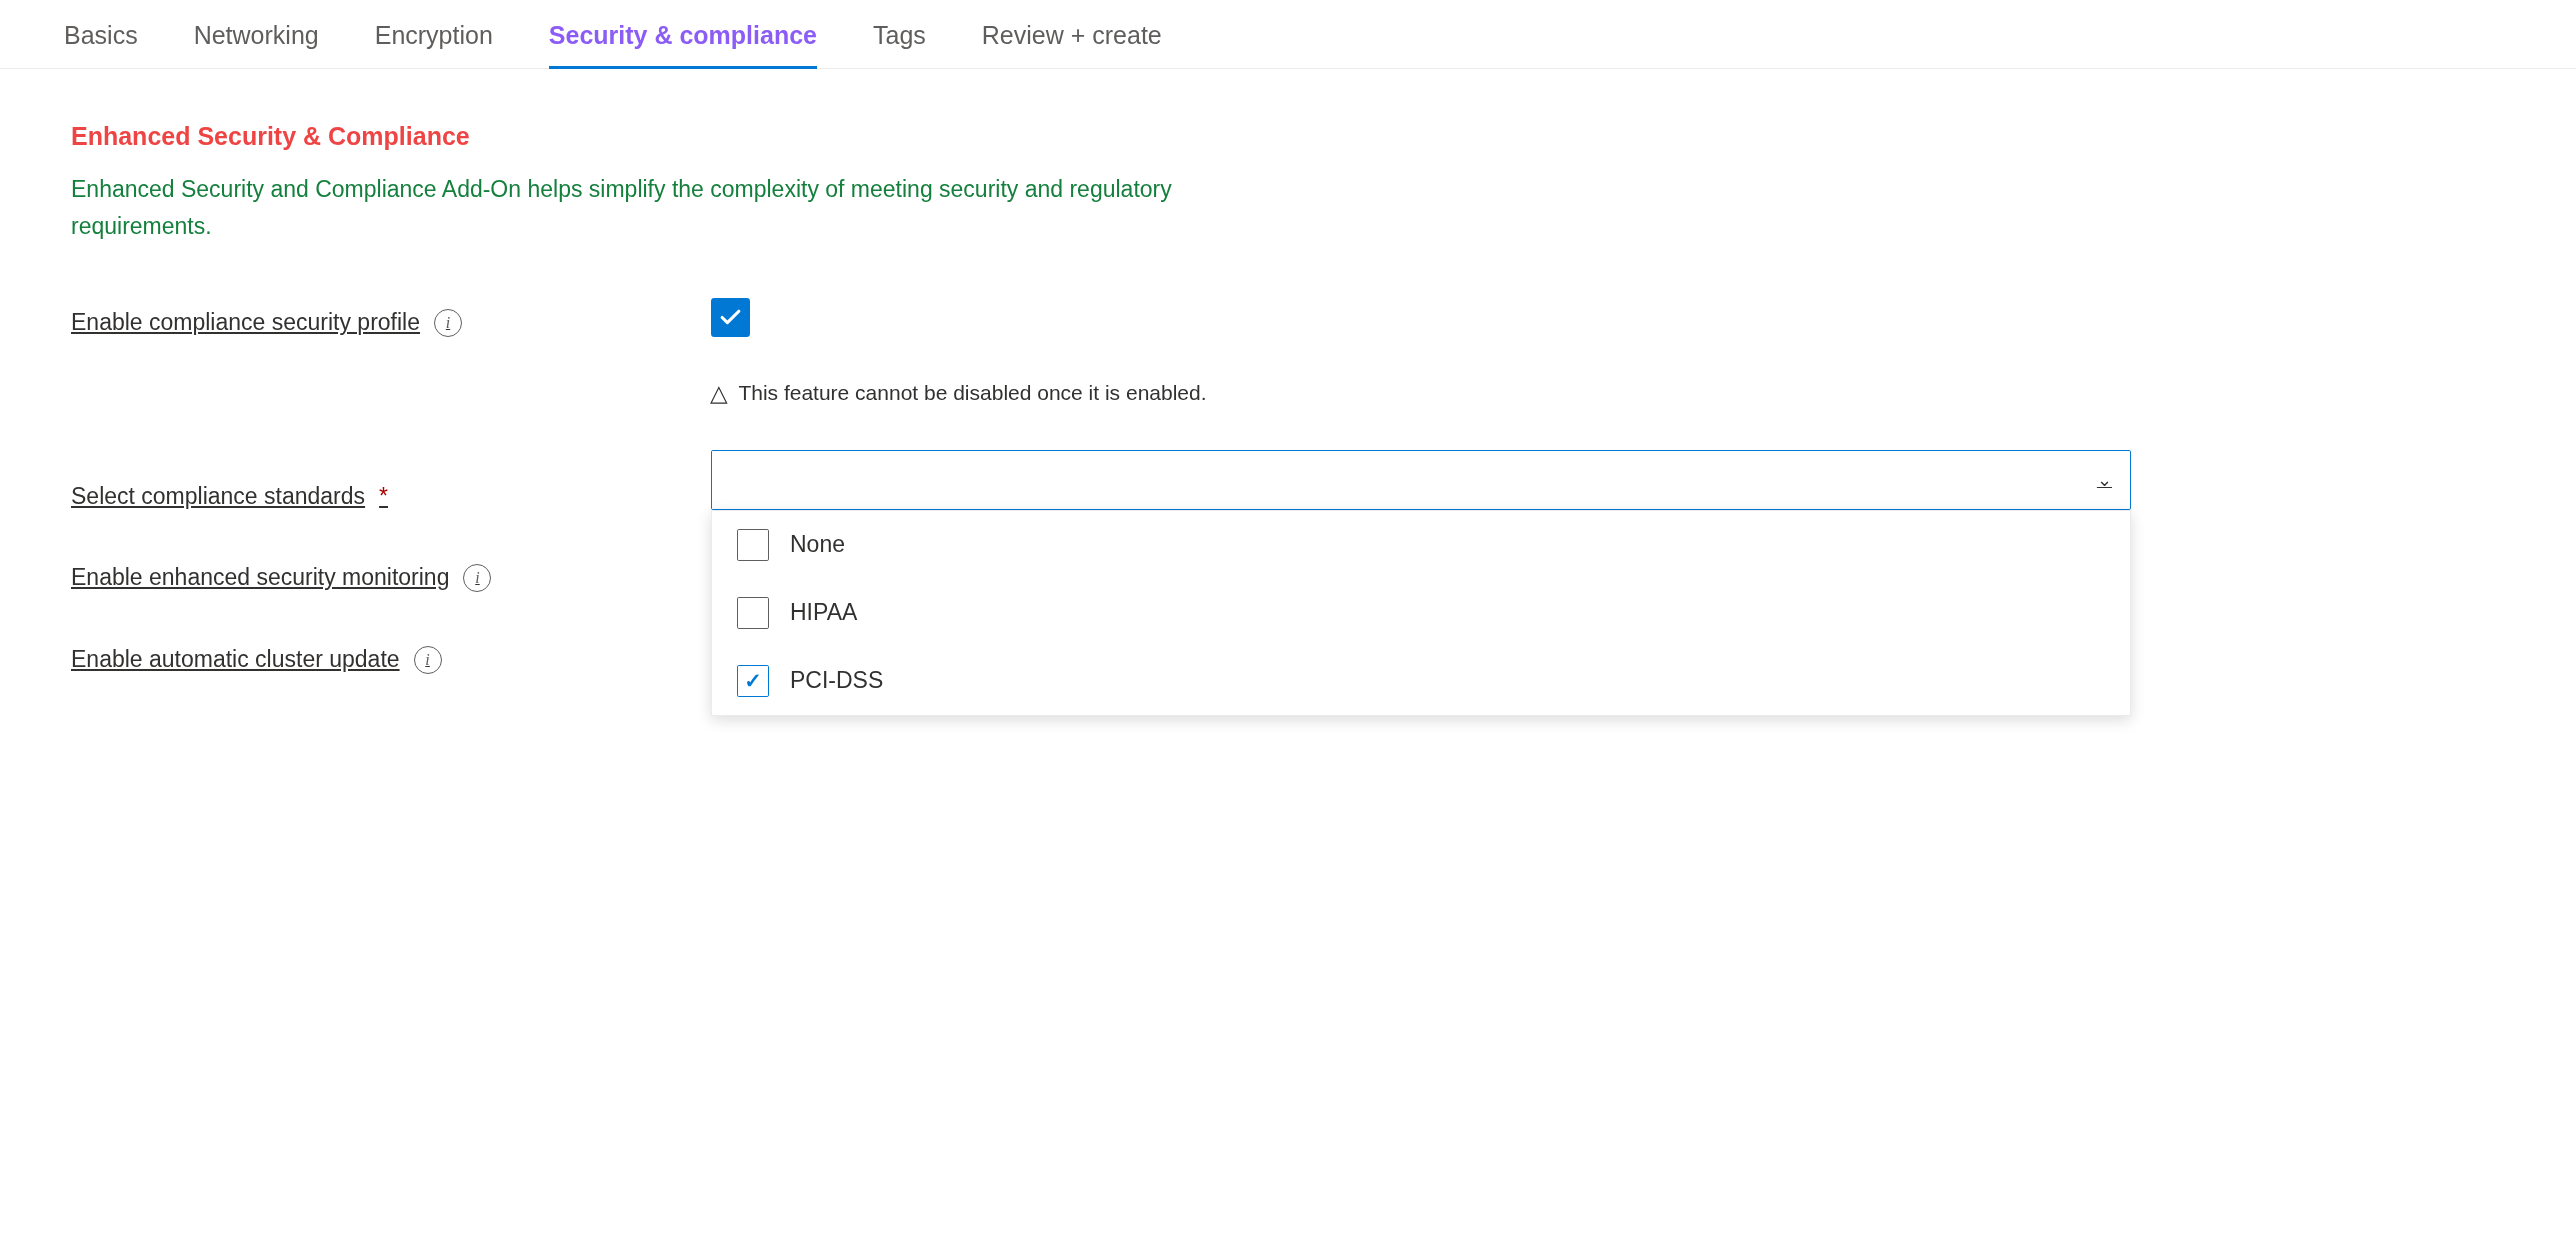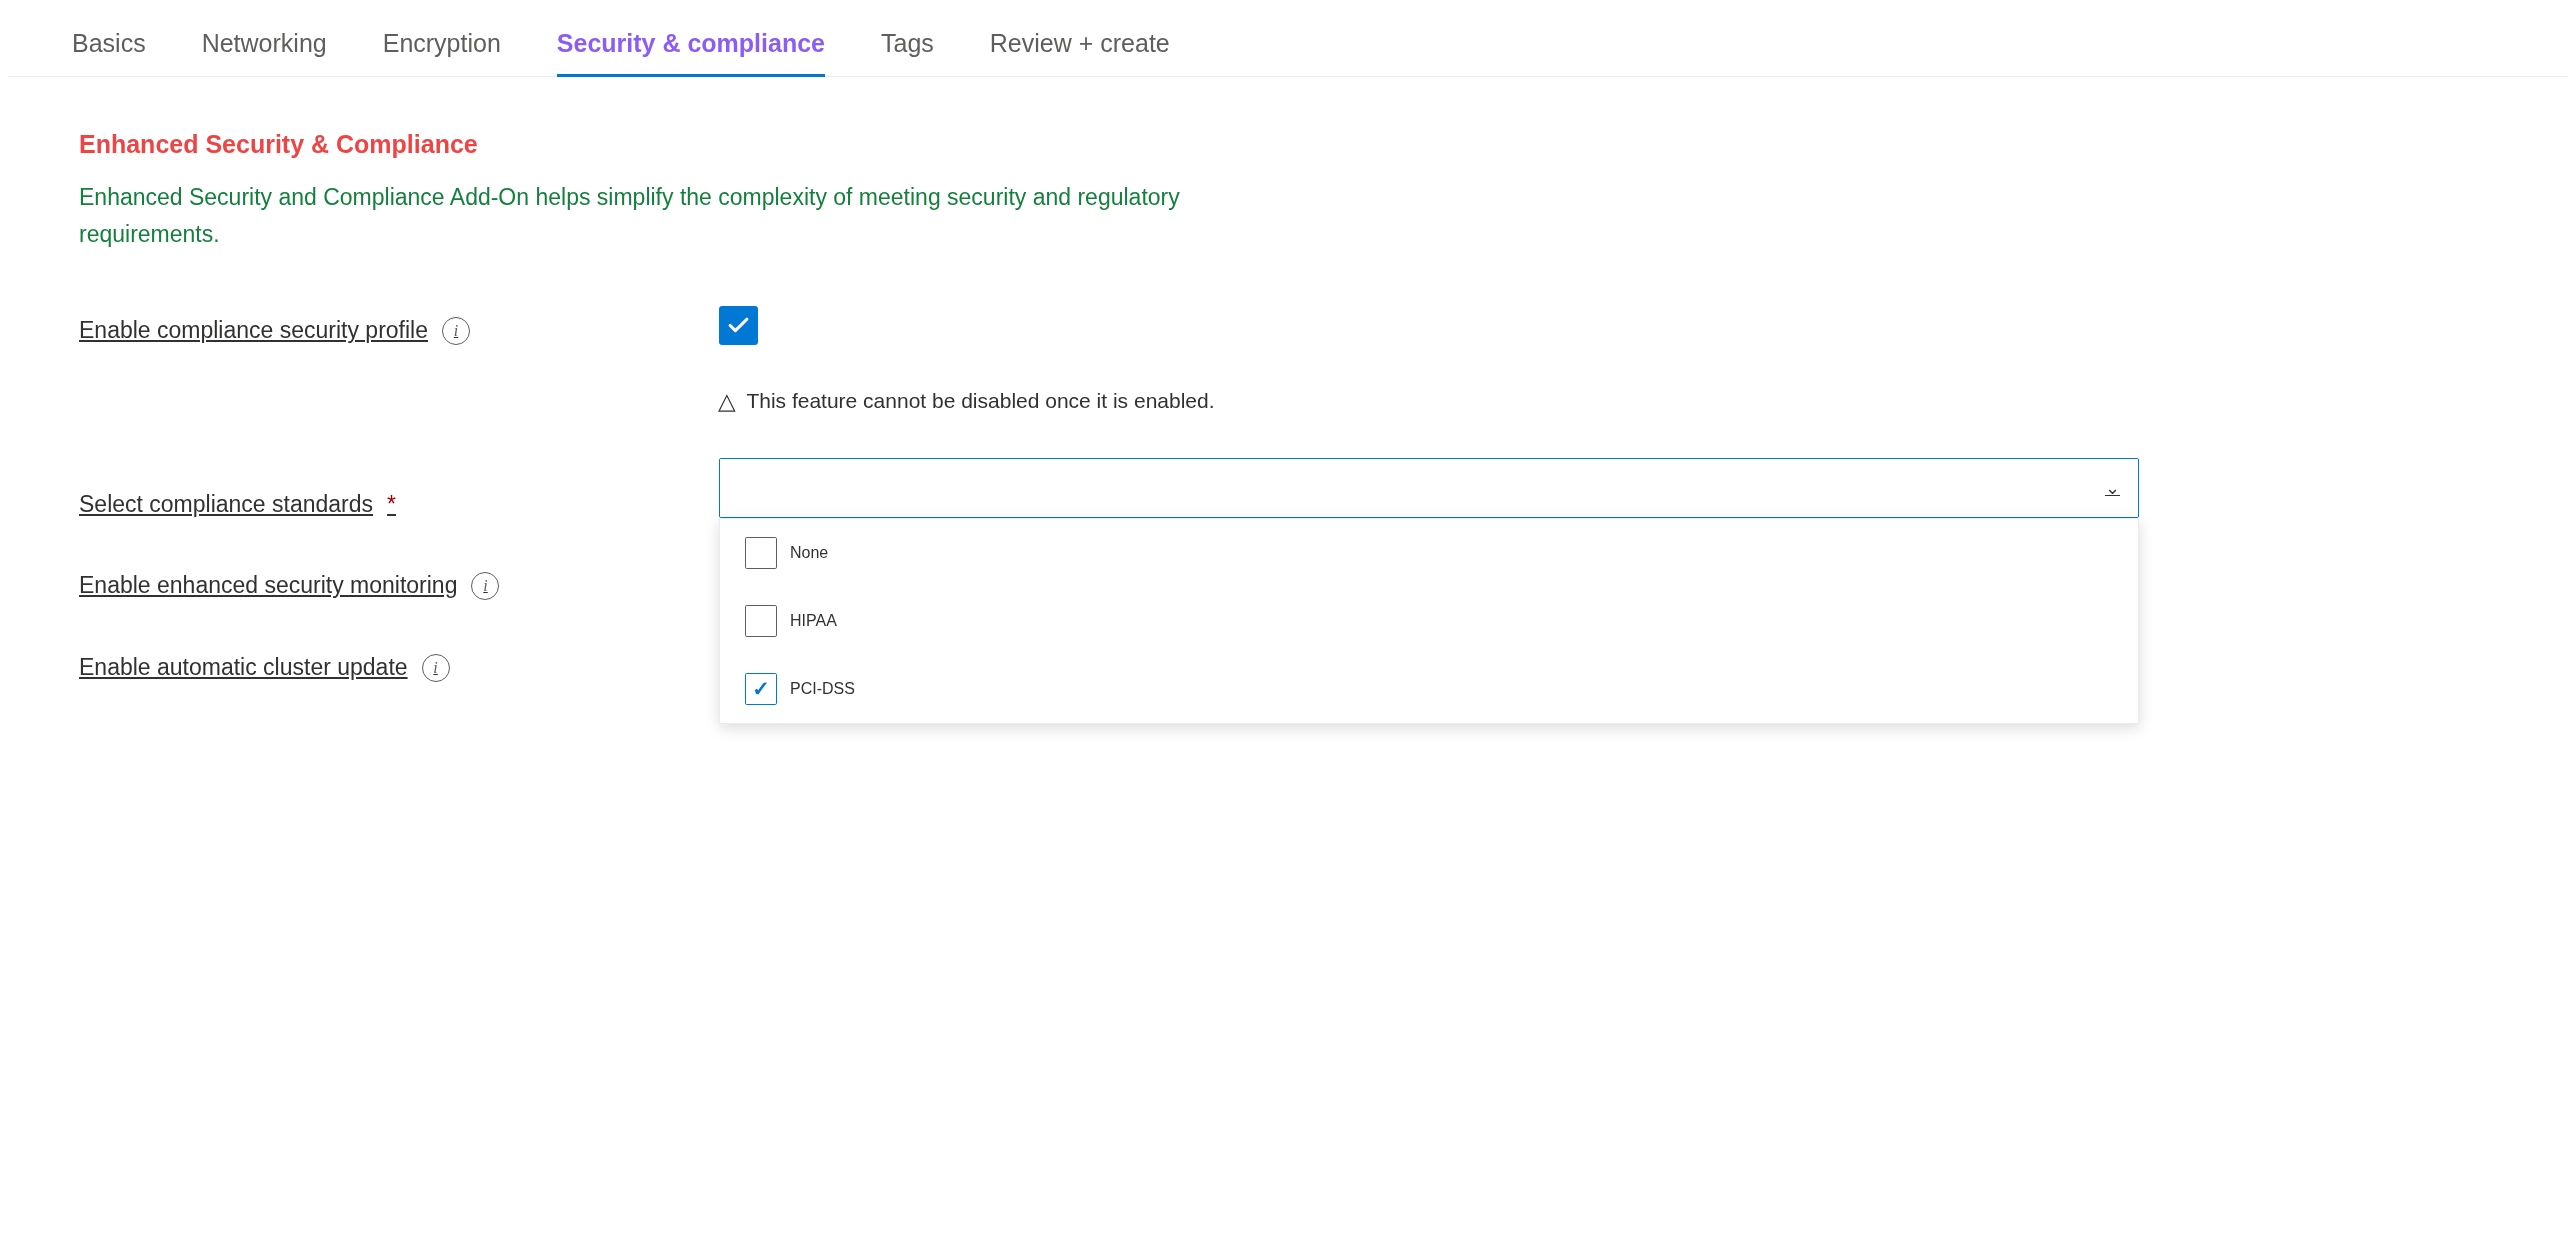--- a/index.html
+++ b/index.html
@@ -12,21 +12,21 @@
       font-family: 'Segoe UI', -apple-system, BlinkMacSystemFont, sans-serif;
       font-size: 12.4px;
       background: #ffffff;
       color: #323130;
     }
 
     .page-container {
       width: 2576px;
       min-height: 1246px;
       background: #ffffff;
-      padding: 8px;
+      padding: 0;
     }
 
     
     .tab-nav {
       display: flex;
       align-items: flex-end;
       border-bottom: 0.9px solid #edebe9;
       padding: 0 36px;
       gap: 0;
     }
@@ -197,23 +197,23 @@
       background: #ffffff;
       border: 0.9px solid #edebe9;
       box-shadow: 0 3.6px 14px rgba(0,0,0,0.14);
       z-index: 100;
     }
 
     .dropdown-item {
       display: flex;
       align-items: center;
       padding: 18px 25px;
-      gap: 13px;
-      cursor: pointer;
-      font-size: 16px;
+      gap: 21px;
+      cursor: pointer;
+      font-size: 23px;
       color: #323130;
     }
 
     .dropdown-item-checkbox {
       width: 32px;
       height: 32px;
       border: 1.8px solid #605e5c;
       border-radius: 1.8px;
       display: flex;
       align-items: center;

